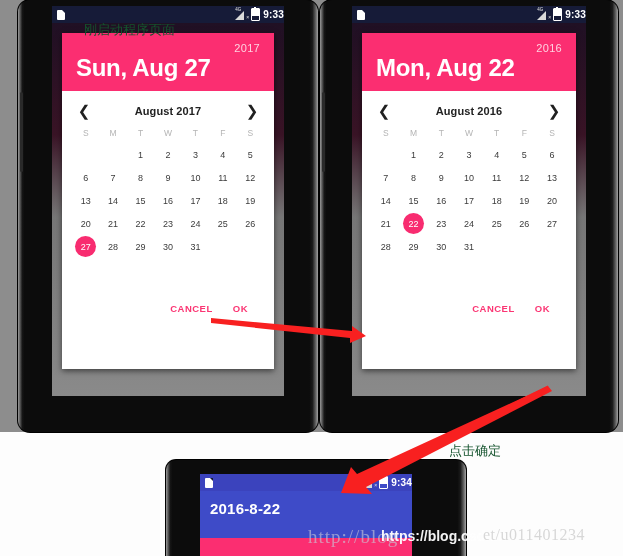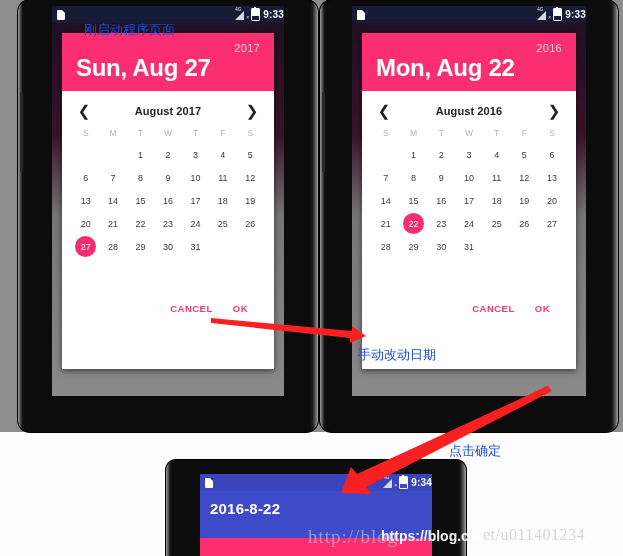--- a/index.html
+++ b/index.html
@@ -70,21 +70,21 @@
   .daycell.sel{background:#f82c70;color:#fff;}
   .dlg-actions{display:flex;justify-content:flex-end;gap:20px;
                padding:12px 16px 12px 0;}
   .dlg-actions span{color:#fb3573;font-size:9.5px;font-weight:bold;letter-spacing:.5px;margin-top:33px;}
   .appbar-title{position:absolute;left:10px;top:11px;color:#fff;font-size:15px;font-weight:bold;
                 letter-spacing:.2px;}
   .appbar-statusbg{position:absolute;left:0;top:0;right:0;height:17px;background:#3b43bd;}
   .pink-strip{position:absolute;left:0;right:0;bottom:0;height:18px;background:#fb2e71;}
 
   
-  .ann{position:absolute;color:#1d4ed8;font-size:12px;white-space:nowrap;
+  .ann{position:absolute;color:#14532d;font-size:12px;white-space:nowrap;
        font-family:"DejaVu Sans","Liberation Sans",sans-serif;}
   .arrow-svg{position:absolute;left:0;top:0;width:623px;height:556px;pointer-events:none;}
 
   
   .wm{position:absolute;white-space:nowrap;font-family:"Liberation Serif","DejaVu Serif",serif;}
   .wm-a{color:#c9c9d8;opacity:.62;font-size:19px;letter-spacing:1px;}
   .wm-b{color:#ffffff;opacity:.95;font-size:14px;font-weight:bold;
         font-family:"Liberation Sans",sans-serif;}
   .wm-c{color:#b9b9b9;opacity:.55;font-size:16px;letter-spacing:.5px;}
 </style>
@@ -303,21 +303,21 @@
           </div>
         </div>
       </div>
     </div>
   </div>
 
   <div class="phone" style="left:166px;top:460px;width:300px;height:96px;border-radius:10px 10px 0 0;">
     <div class="edge-l"></div>
     <div class="edge-r"></div>
 
-    <div class="screen" style="left:34px;top:14px;width:232px;height:82px;background:#3e4bc8;">
+    <div class="screen" style="left:34px;top:14px;width:212px;height:82px;background:#3e4bc8;">
       <div class="appbar-statusbg"></div>
       <div class="statusbar" style="background:transparent;">
         <div class="sb-left">
           <span class="sim-icon" style="background:#fff;"></span>
         </div>
         <div class="sb-right">
           <span class="sig-wrap">
             <span class="sig-tri"></span>
             <span class="sig-4g">4G</span>
             <span class="sig-x">×</span>
@@ -343,16 +343,15 @@
     </g>
 
     <g>
       <polygon points="548,386 552,391 366,487 372,494 341,493 351,467 357,474" fill="#f82020"></polygon>
     </g>
 
     <line x1="548" y1="386" x2="500" y2="410" stroke="#f82020" stroke-width="1.2"></line>
   </svg>
 
   <div class="ann" style="left:84px;top:21px;font-size:13px;">刚启动程序页面</div>
-  <div class="ann" style="left:358px;top:346px;font-size:13px;">手动改动日期</div>
   <div class="ann" style="left:449px;top:442px;font-size:13px;">点击确定</div>
 
 </div>
 
 </body></html>

